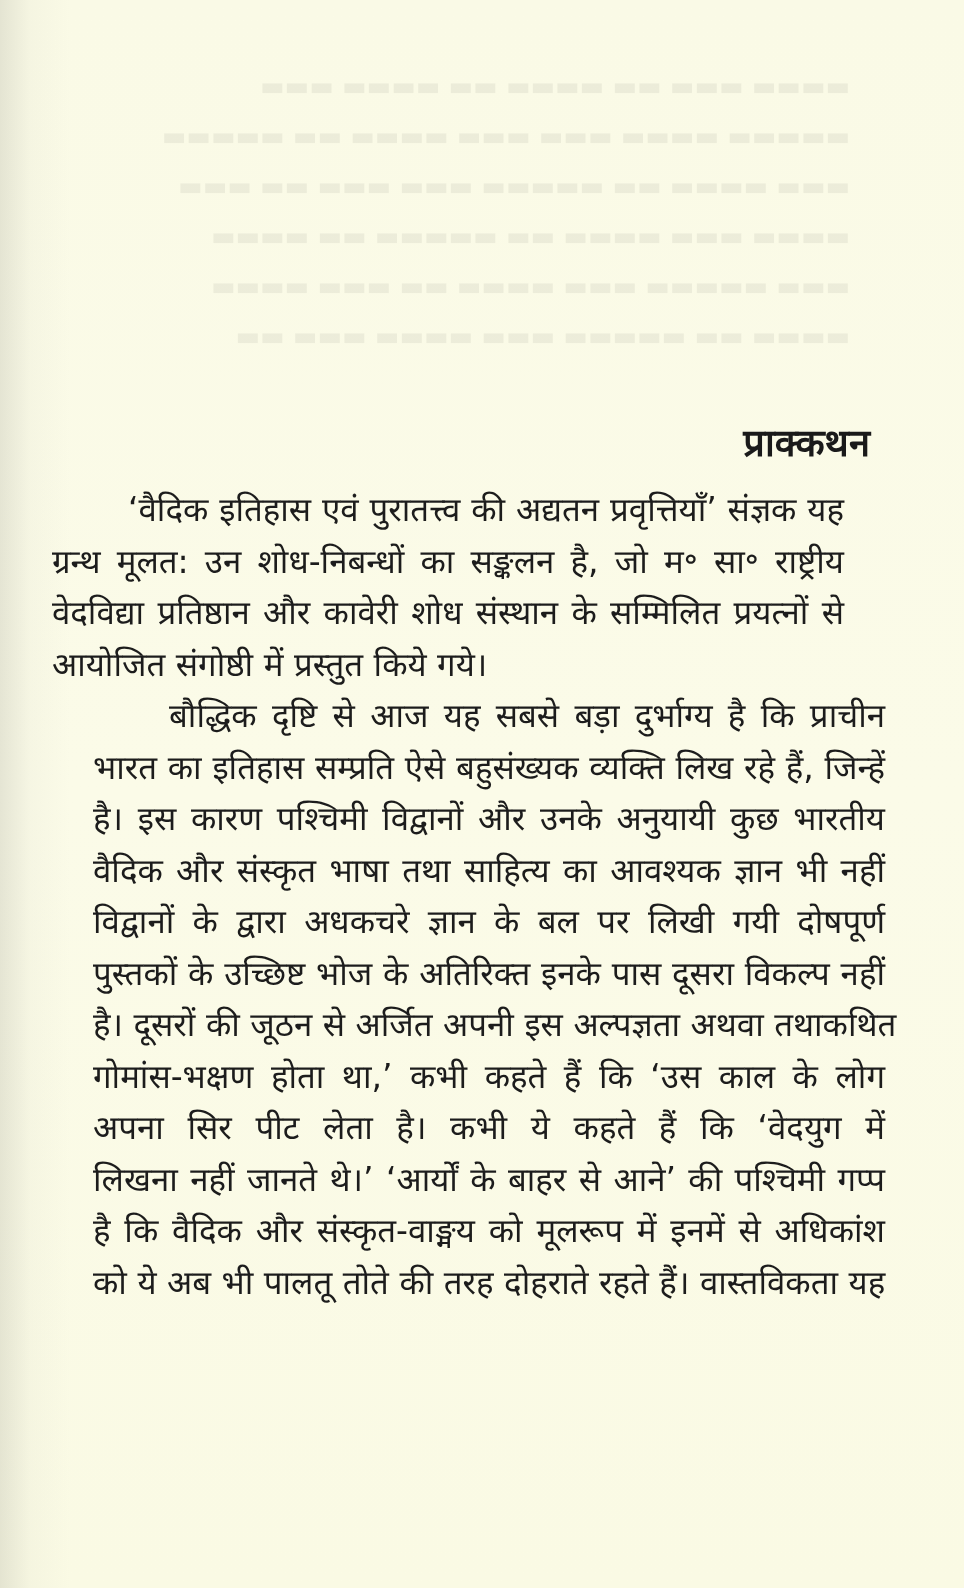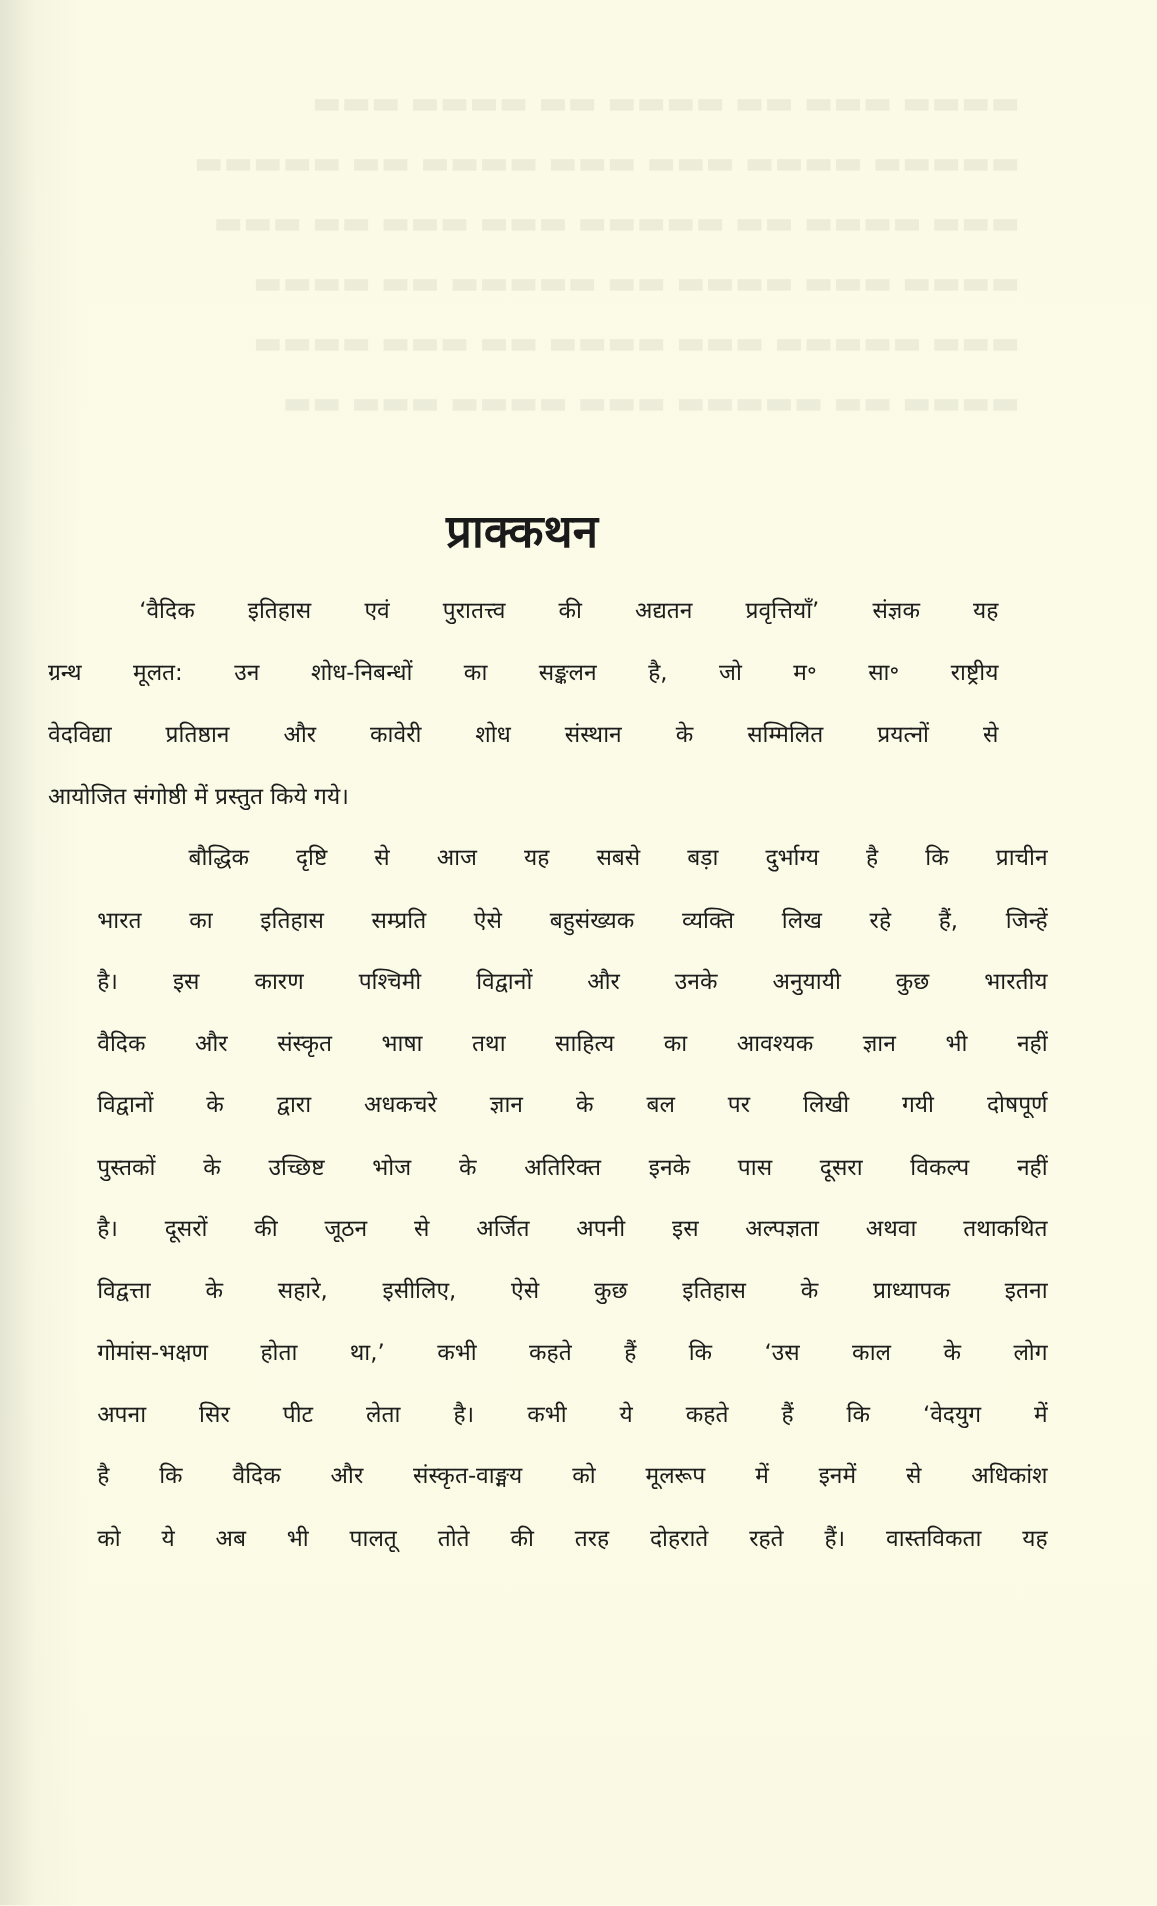--- a/index.html
+++ b/index.html
@@ -31,31 +31,31 @@
       line-height: 52px;
       transform: scaleX(-1);
       white-space: nowrap;
       overflow: hidden;
     }
     .title {
       position: absolute;
       top: 390px;
       left: 0;
       width: 870px;
-      text-align: center;
+      text-align: right;
       font-size: 38px;
       font-weight: bold;
       color: #1a1a1a;
       letter-spacing: 0px;
     }
     .body-text {
       position: absolute;
-      left: 40px;
+      left: 52px;
       width: 792px;
-      font-size: 19px;
+      font-size: 33px;
       line-height: 51.5px;
       text-align: justify;
       text-align-last: left;
     }
     .line {
       display: block;
       white-space: nowrap;
       text-align: justify;
       text-align-last: justify;
       height: 51.5px;
@@ -91,20 +91,20 @@
   </div>
 
   <div class="body-text" id="p2">
     <span class="line indent">बौद्धिक दृष्टि से आज यह सबसे बड़ा दुर्भाग्य है कि प्राचीन</span>
     <span class="line">भारत का इतिहास सम्प्रति ऐसे बहुसंख्यक व्यक्ति लिख रहे हैं, जिन्हें</span>
     <span class="line">है। इस कारण पश्चिमी विद्वानों और उनके अनुयायी कुछ भारतीय</span>
     <span class="line">वैदिक और संस्कृत भाषा तथा साहित्य का आवश्यक ज्ञान भी नहीं</span>
     <span class="line">विद्वानों के द्वारा अधकचरे ज्ञान के बल पर लिखी गयी दोषपूर्ण</span>
     <span class="line">पुस्तकों के उच्छिष्ट भोज के अतिरिक्त इनके पास दूसरा विकल्प नहीं</span>
     <span class="line">है। दूसरों की जूठन से अर्जित अपनी इस अल्पज्ञता अथवा तथाकथित</span>
-    <span class="line">विद्वत्ता के सहारे, इसीलिए, ऐसे कुछ इतिहास के प्राध्यापक इतना</span>
     <span class="line">गोमांस-भक्षण होता था,’ कभी कहते हैं कि ‘उस काल के लोग</span>
     <span class="line">अपना सिर पीट लेता है। कभी ये कहते हैं कि ‘वेदयुग में</span>
+    <span class="line">लिखना नहीं जानते थे।’ ‘आर्यों के बाहर से आने’ की पश्चिमी गप्प</span>
     <span class="line">है कि वैदिक और संस्कृत-वाङ्मय को मूलरूप में इनमें से अधिकांश</span>
     <span class="line">को ये अब भी पालतू तोते की तरह दोहराते रहते हैं। वास्तविकता यह</span>
   </div>
 
 </div>
 
 </body></html>

